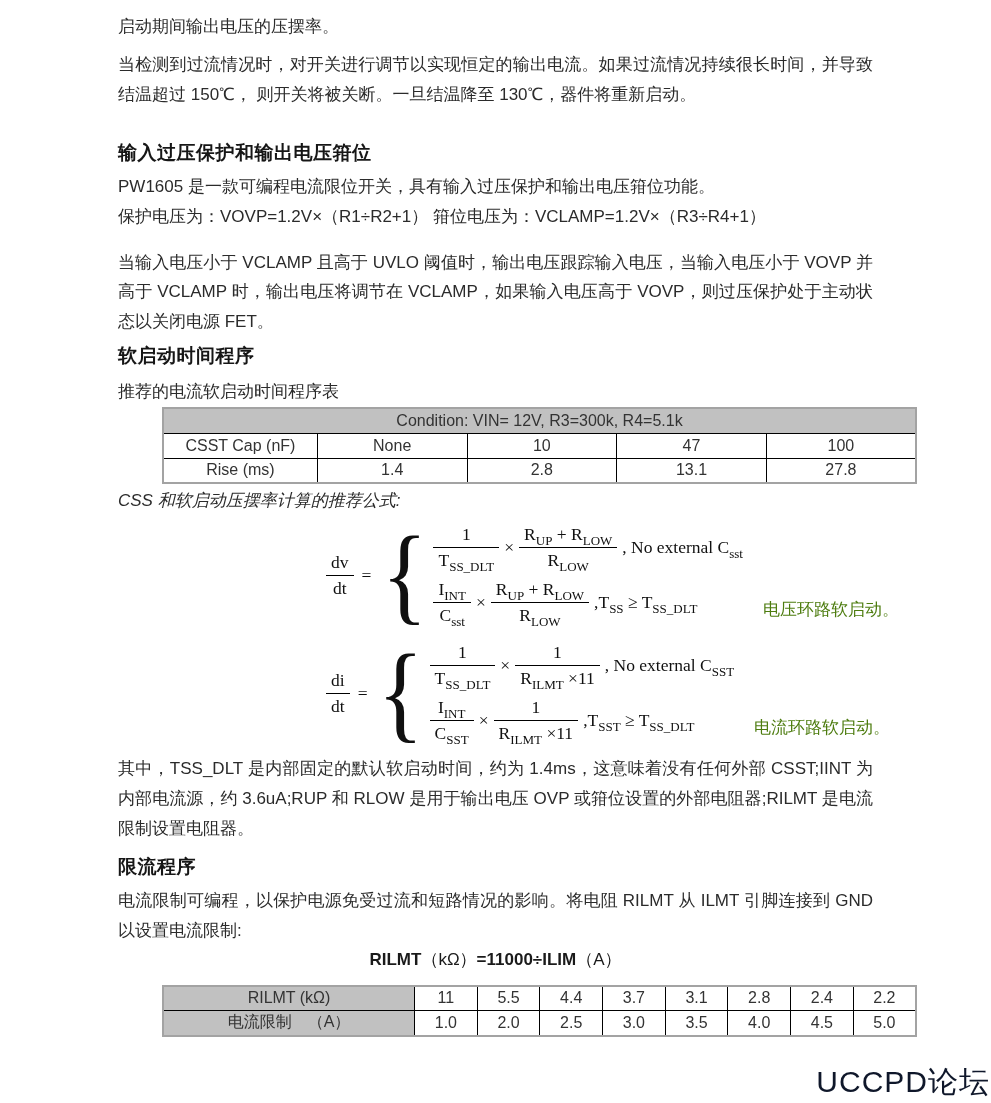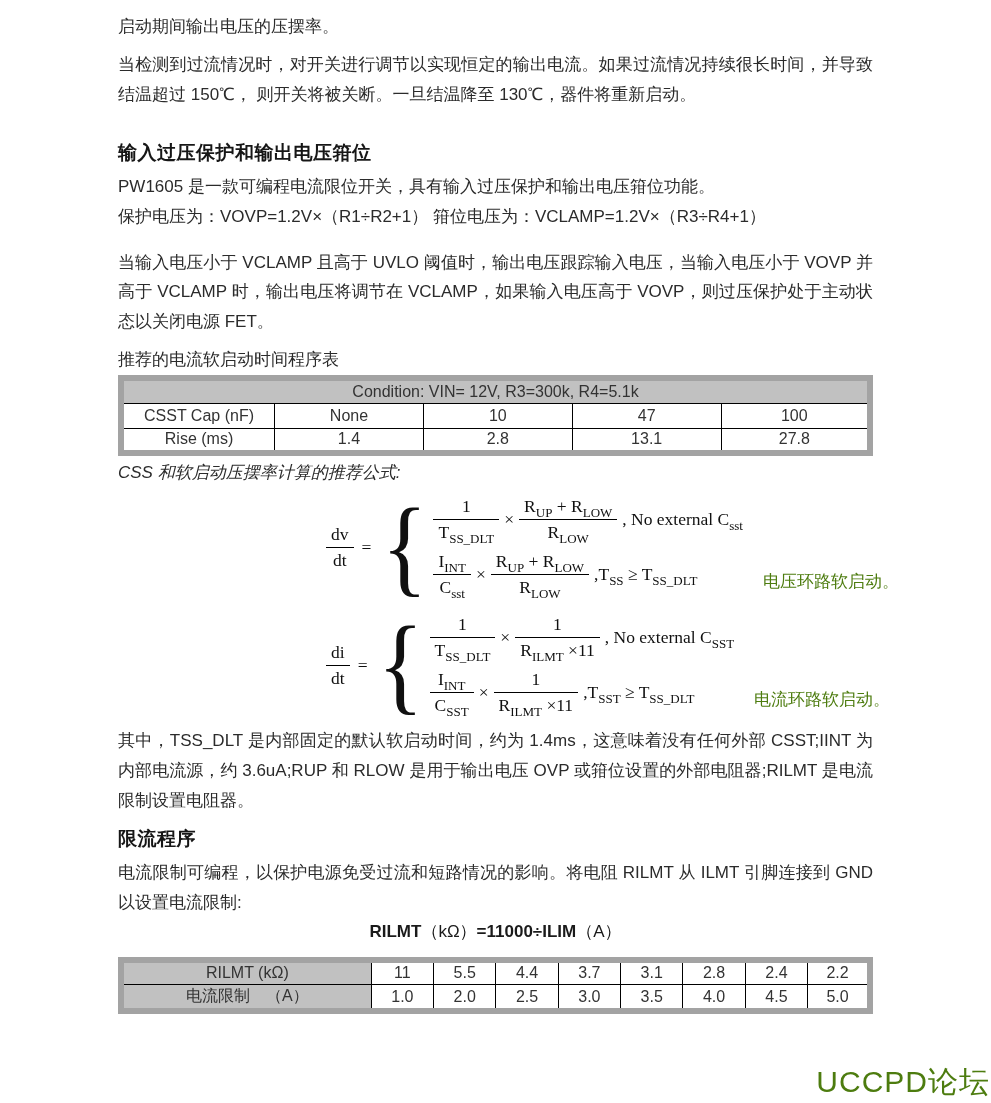--- a/index.html
+++ b/index.html
@@ -16,21 +16,21 @@
   p.body { font-size:17px; line-height:1.76; text-align:justify; color:#2b2b2b; }
   p.nojust { text-align:left; }
   h2.h { font-size:19px; font-weight:700; color:#161616; letter-spacing:0.5px; }
 
   .mt8{margin-top:8px;} .mt6{margin-top:6px;} .mt10{margin-top:10px;}
   .mt16{margin-top:16px;} .mt20{margin-top:20px;} .mt30{margin-top:30px;}
 
   table.tbl { width:100%; border-collapse:collapse; font-size:16px; color:#333; table-layout:fixed; }
   table.tbl td { border:1px solid #000; text-align:center; height:25px; padding:1px 3px; }
   table.tbl td.gray { background:#c1c1c1; }
-  table.tbl { border:6px solid #a3a3a3; }
+  table.tbl { border:2px solid #a3a3a3;margin-left:44px; }
 
   
   .fblock { display:flex; align-items:flex-end; font-family:"Liberation Serif", serif; font-size:17.5px; color:#101010; }
   .math { display:flex; align-items:center; margin-left:205px; }
   .cases { display:flex; flex-direction:column; }
   .crow { display:flex; align-items:center; }
   .crow.first { margin-bottom:8px; }
   .frac { display:inline-flex; flex-direction:column; align-items:center; margin:0 3px; }
   .frac .nu { border-bottom:1px solid #000; align-self:stretch; text-align:center; padding:0 5px 2px 5px; white-space:nowrap; }
   .frac .de { padding:2px 5px 0 5px; white-space:nowrap; }
@@ -39,39 +39,40 @@
   .eqs { margin:0 5px; }
   .times { margin:0 2px; }
   .tail { white-space:nowrap; margin-left:2px; }
   .fcap { font-family:"Liberation Sans", sans-serif; font-size:17px; color:#4d7c0f; margin-left:20px; padding-bottom:5px; white-space:nowrap; }
 
   .eqline { text-align:center; font-size:17px; color:#1a1a1a; margin-top:2px; }
   .eqline .b { font-weight:700; }
 
   .watermark {
     position:absolute; right:1px; bottom:0px;
-    font-size:30px; color:#4d7c0f; letter-spacing:1px;
+    font-size:30px; color:#0f172a; letter-spacing:1px;
     font-family:"Liberation Sans", sans-serif;
   }
 </style>
 </head>
 <body>
 
 <div class="page">
 
   <p class="body nojust">启动期间输出电压的压摆率。</p>
 
   <p class="body mt8">当检测到过流情况时，对开关进行调节以实现恒定的输出电流。如果过流情况持续很长时间，并导致结温超过 150℃， 则开关将被关断。一旦结温降至 130℃，器件将重新启动。</p>
 
   <h2 class="h mt30">输入过压保护和输出电压箝位</h2>
   <p class="body nojust mt6">PW1605 是一款可编程电流限位开关，具有输入过压保护和输出电压箝位功能。</p>
   <p class="body nojust">保护电压为：VOVP=1.2V×（R1÷R2+1） 箝位电压为：VCLAMP=1.2V×（R3÷R4+1）</p>
 
   <p class="body mt16">当输入电压小于 VCLAMP 且高于 UVLO 阈值时，输出电压跟踪输入电压，当输入电压小于 VOVP 并高于 VCLAMP 时，输出电压将调节在 VCLAMP，如果输入电压高于 VOVP，则过压保护处于主动状态以关闭电源 FET。</p>
 
+  <h2 class="h mt6">软启动时间程序</h2>
   <p class="body nojust mt8">推荐的电流软启动时间程序表</p>
 
   <table class="tbl">
     <colgroup>
       <col style="width:20.5%">
         <col style="width:19.875%">
         <col style="width:19.875%">
         <col style="width:19.875%">
         <col style="width:19.875%">
     </colgroup>

